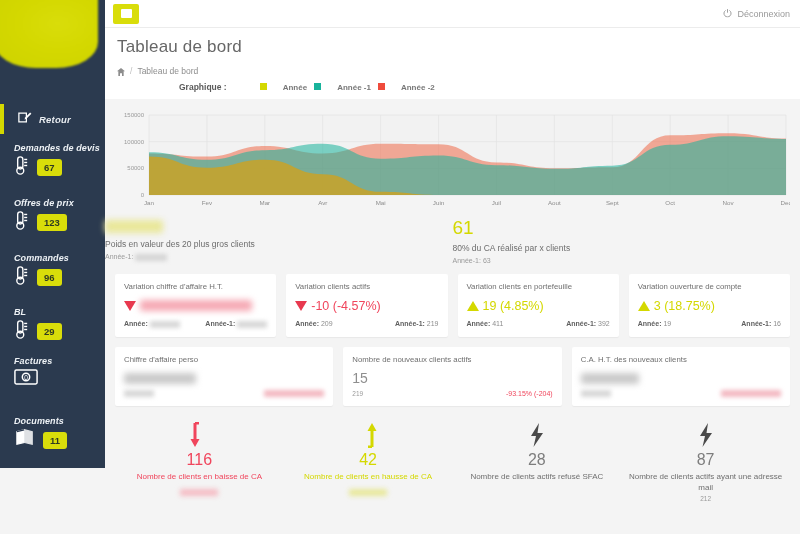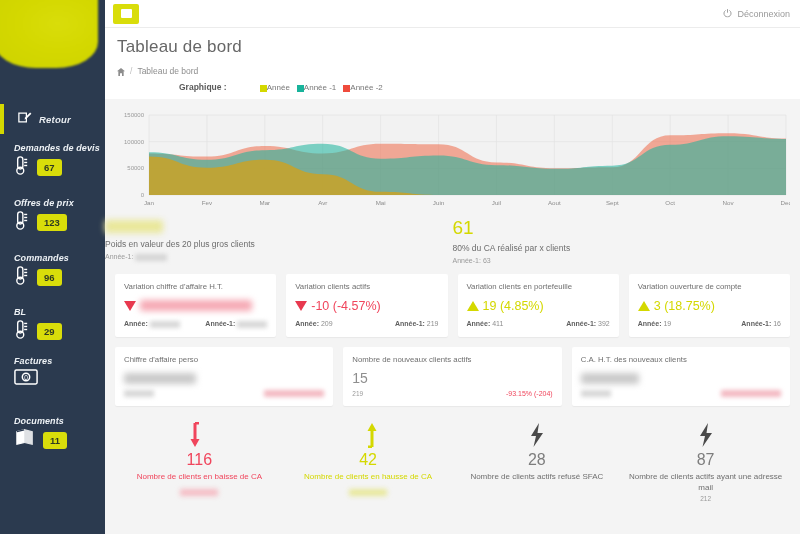--- a/index.html
+++ b/index.html
@@ -6,21 +6,21 @@
   html, body {
     width: 800px; height: 534px;
     font-family: "Liberation Sans", sans-serif;
     background: #f4f4f4;
     overflow: hidden;
   }
   .app { position: relative; width: 800px; height: 534px; display: flex; }
 
   
   .sidebar {
-    width: 105px; height: 534px;
+    width: 105px; height: 468px;
     background: #2b3a4f;
     position: relative;
     flex: 0 0 105px;
     overflow: hidden;
   }
   .brand-logo {
     position: absolute; top: -6px; left: -6px;
     width: 104px; height: 74px;
     background: radial-gradient(ellipse at 62% 40%, #d9dd0a 0%, #d4d800 45%, #cdd200 100%);
     border-bottom-left-radius: 42px 26px;
@@ -78,21 +78,21 @@
   .page-head { background: #fff; padding: 9px 0 7px 12px; }
   .page-title { font-size: 17px; color: #676767; font-weight: normal; letter-spacing: .2px; }
   .crumbs { display: flex; align-items: center; gap: 5px; margin-top: 5px; }
   .crumbs .c-txt { font-size: 8.5px; color: #8d8d8d; }
   .crumbs .sep { font-size: 8.5px; color: #bdbdbd; }
   .graph-legend {
     display: flex; align-items: center; gap: 7px;
     margin: 2px 0 0 62px; font-size: 8px; color: #777;
   }
   .graph-legend .glabel { font-weight: bold; color: #5a5a5a; font-size: 8.5px; margin-right: 26px; }
-  .lg-item { display: flex; align-items: flex-end; gap: 0; }
+  .lg-item { display: flex; align-items: flex-start; gap: 16px; font-weight: bold; }
   .sw { width: 7px; height: 7px; display: inline-block; }
 
   
   .chart-wrap {
     margin: 10px 10px 0 10px; background: #f4f4f4;
     height: 100px; position: relative;
   }
   .chart-svg { display: block; }
   .ytick { font-size: 6px; fill: #9a9a9a; font-family: "Liberation Sans", sans-serif; }
   .xtick { font-size: 6.2px; fill: #8d8d8d; font-family: "Liberation Sans", sans-serif; }

